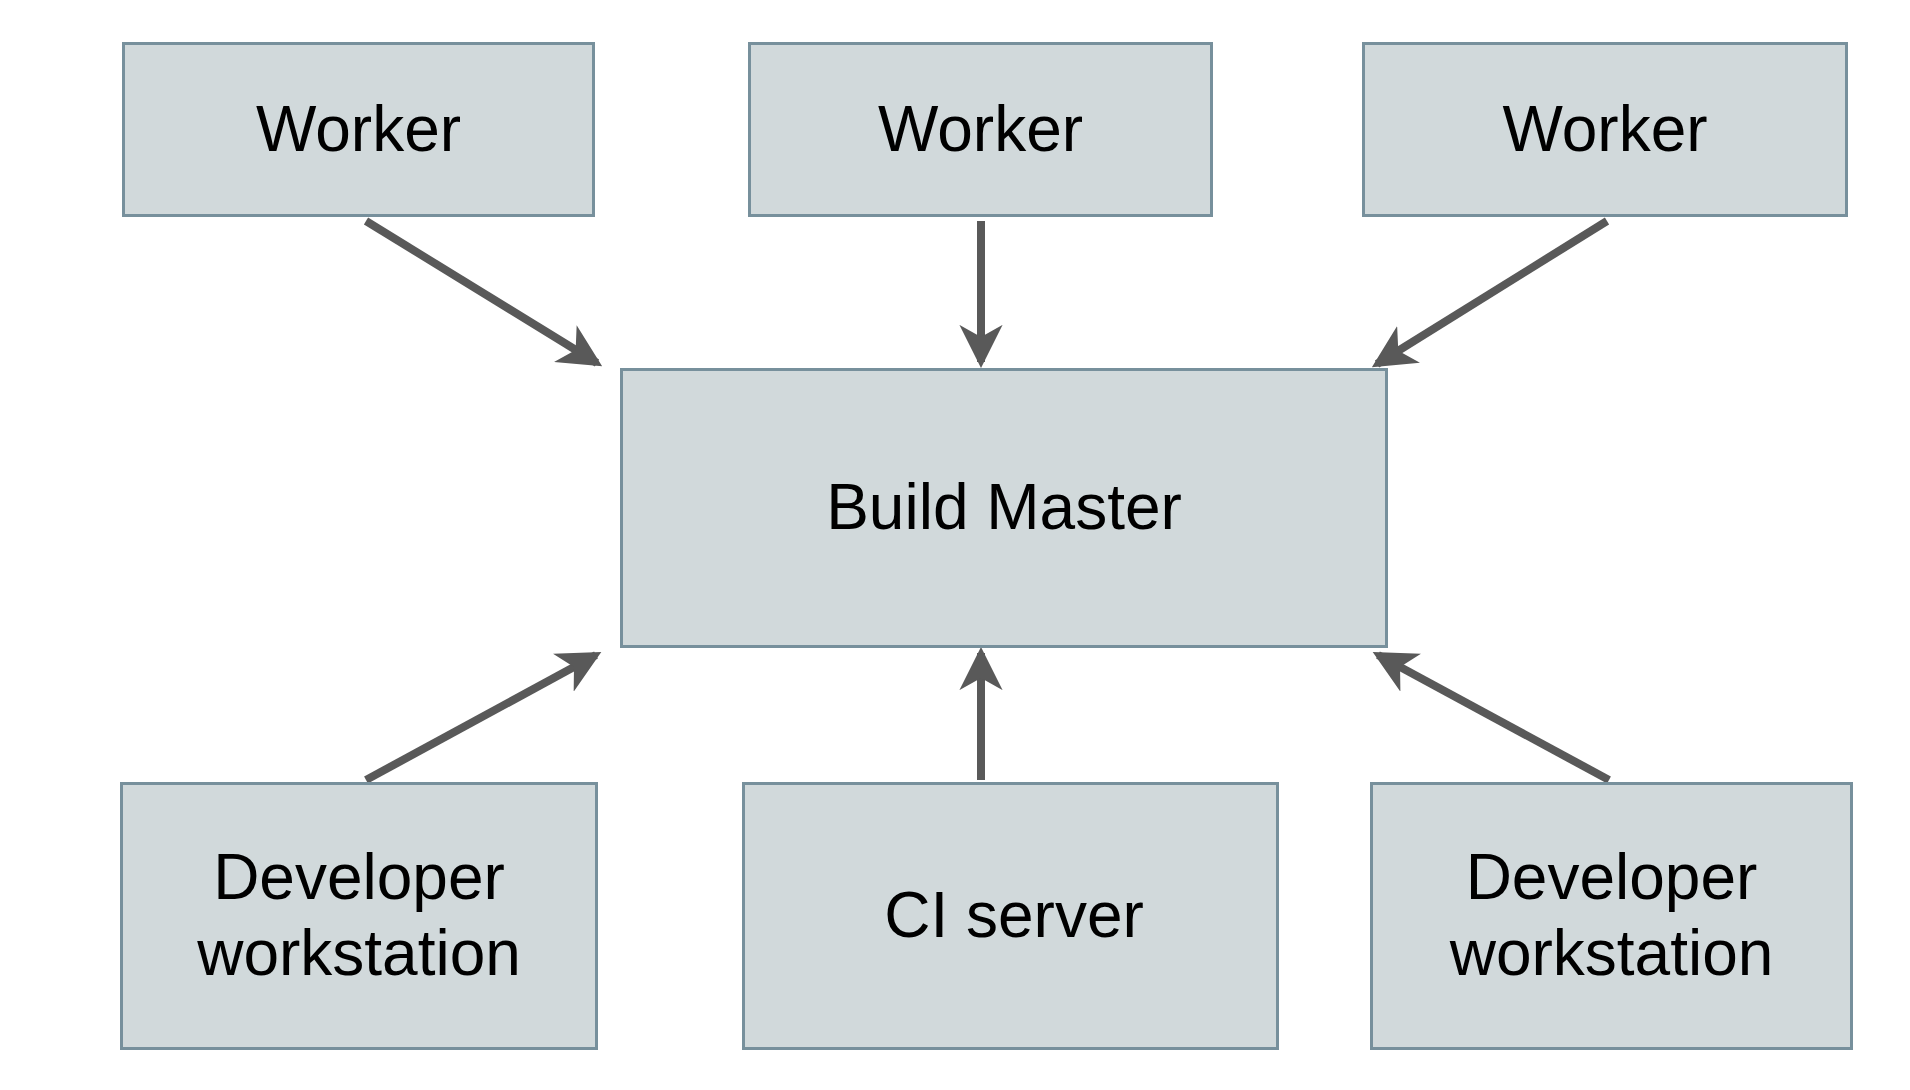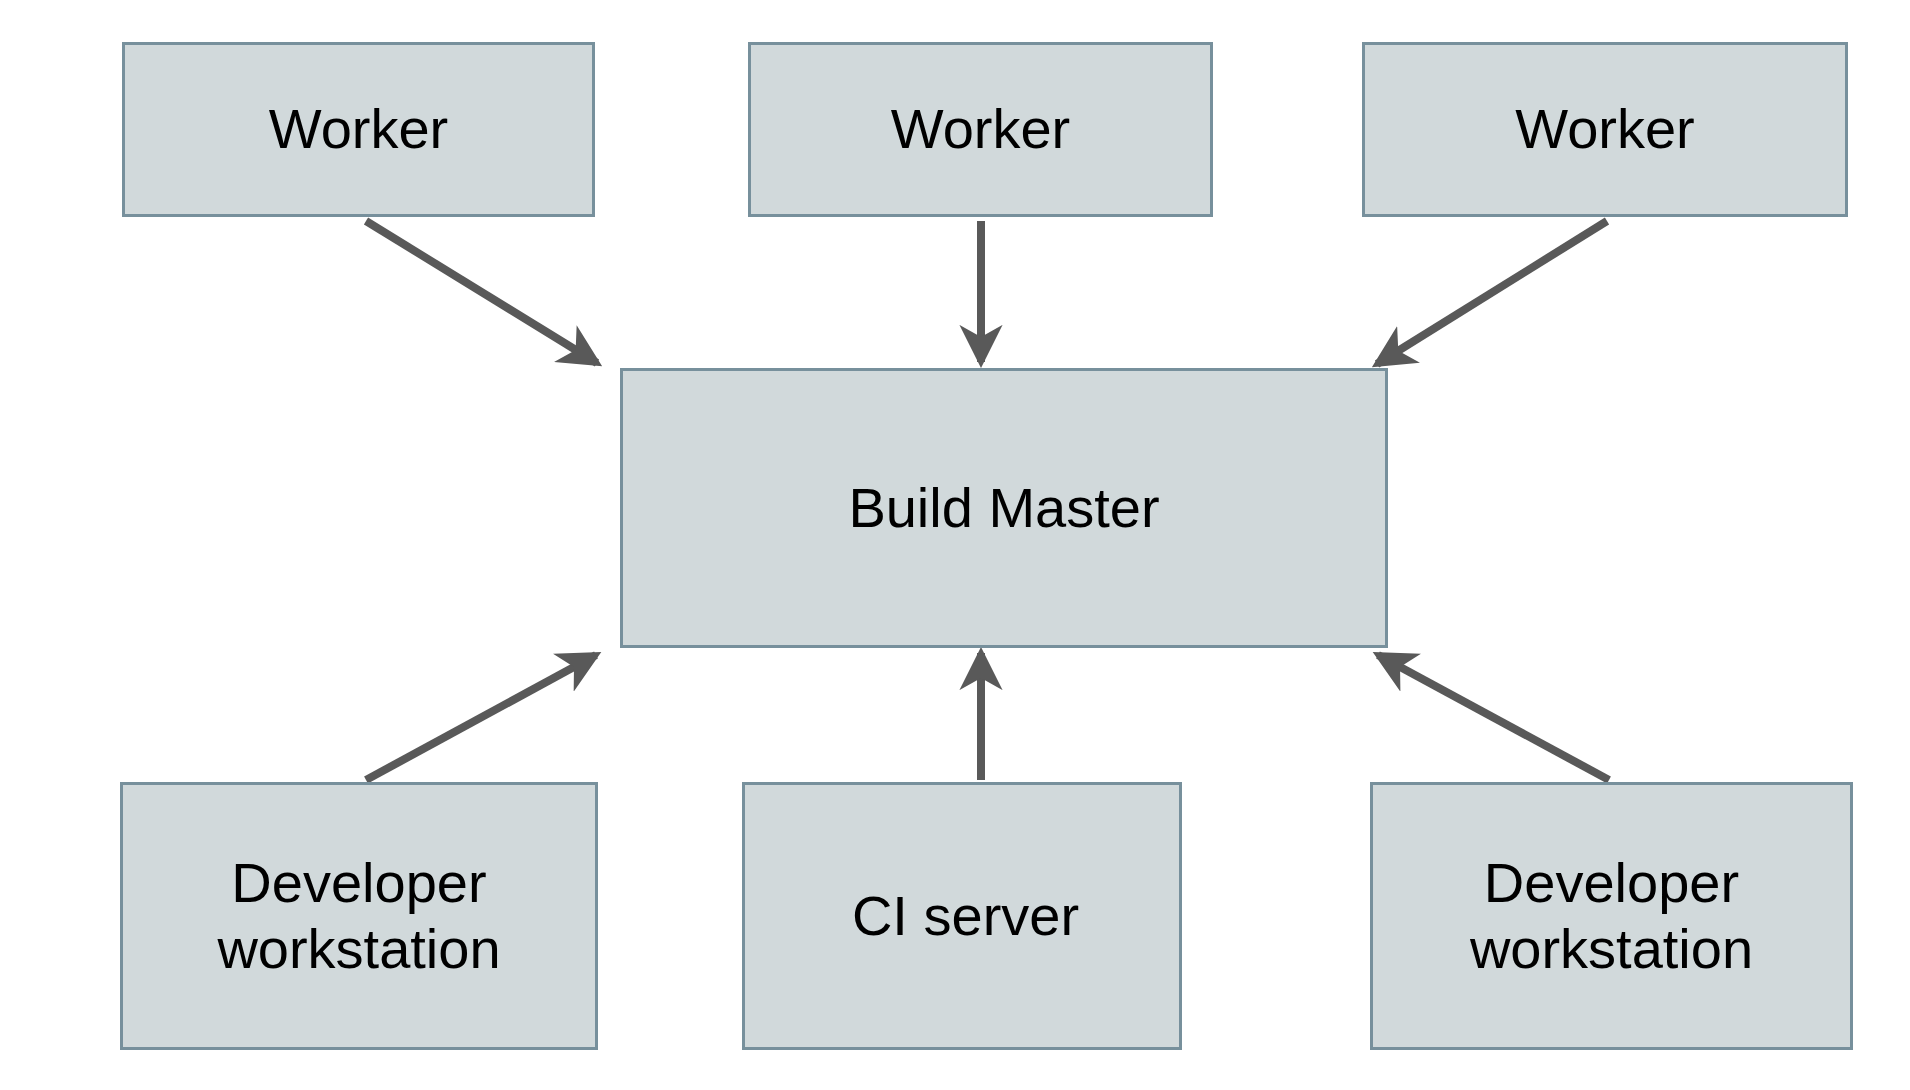--- a/index.html
+++ b/index.html
@@ -26,21 +26,21 @@
   .node {
     position: absolute;
     box-sizing: border-box;
     background: #d1d9db;
     border: 3px solid #77909c;
     display: flex;
     align-items: center;
     justify-content: center;
     text-align: center;
     color: #000000;
-    font-size: 56px;
+    font-size: 64px;
     line-height: 1.18;
     letter-spacing: 0px;
   }
   .node .label {
     display: block;
     width: 100%;
     padding: 0 6px;
     box-sizing: border-box;
   }
 </style>
@@ -72,20 +72,20 @@
       </div>
       <div class="node" style="left: 1362px; top: 42px; width: 486px; height: 175px; background: rgb(209, 217, 219); border-color: rgb(119, 144, 156); color: rgb(0, 0, 0);">
         <span class="label">Worker</span>
       </div>
       <div class="node" style="left: 620px; top: 368px; width: 768px; height: 280px; background: rgb(209, 217, 219); border-color: rgb(119, 144, 156); color: rgb(0, 0, 0);">
         <span class="label">Build Master</span>
       </div>
       <div class="node" style="left: 120px; top: 782px; width: 478px; height: 268px; background: rgb(209, 217, 219); border-color: rgb(119, 144, 156); color: rgb(0, 0, 0);">
         <span class="label">Developer workstation</span>
       </div>
-      <div class="node" style="left: 742px; top: 782px; width: 440px; height: 268px; background: rgb(209, 217, 219); border-color: rgb(119, 144, 156); color: rgb(0, 0, 0); padding-left: 7px;">
+      <div class="node" style="left: 742px; top: 782px; width: 537px; height: 268px; background: rgb(209, 217, 219); border-color: rgb(119, 144, 156); color: rgb(0, 0, 0); padding-left: 7px;">
         <span class="label">CI server</span>
       </div>
       <div class="node" style="left: 1370px; top: 782px; width: 483px; height: 268px; background: rgb(209, 217, 219); border-color: rgb(119, 144, 156); color: rgb(0, 0, 0);">
         <span class="label">Developer workstation</span>
       </div>
     </div>
 </div>
 
 </body></html>

